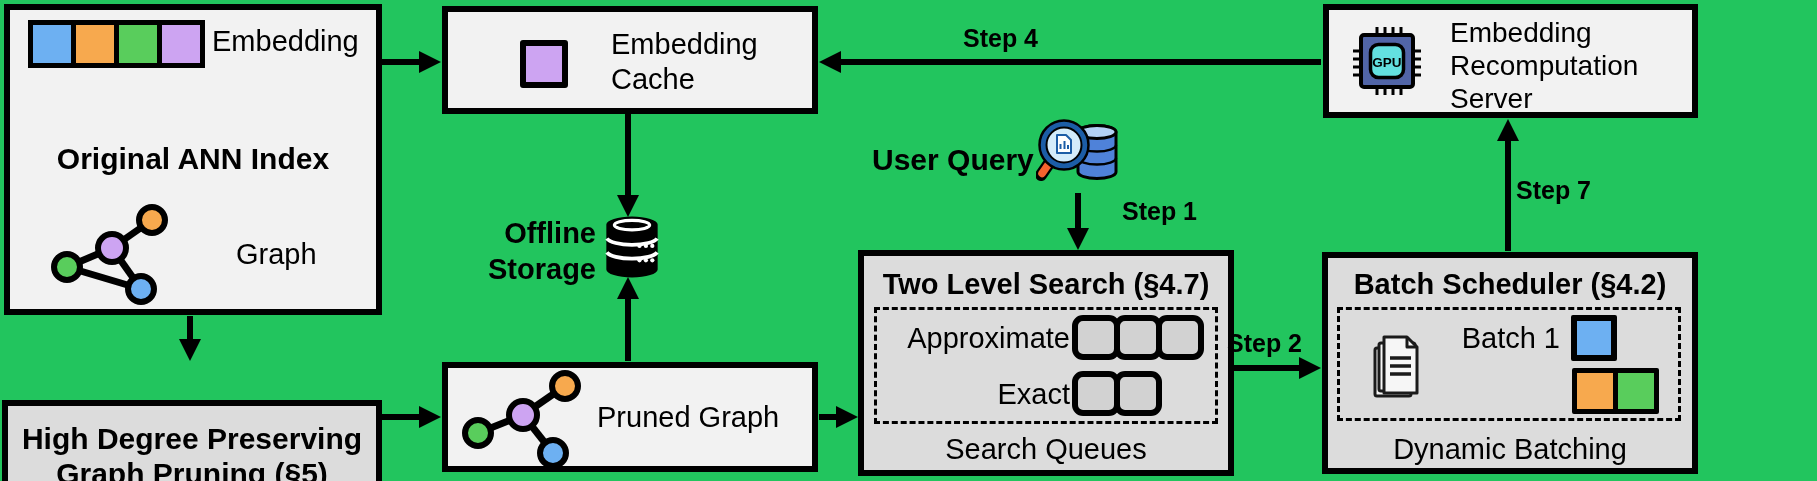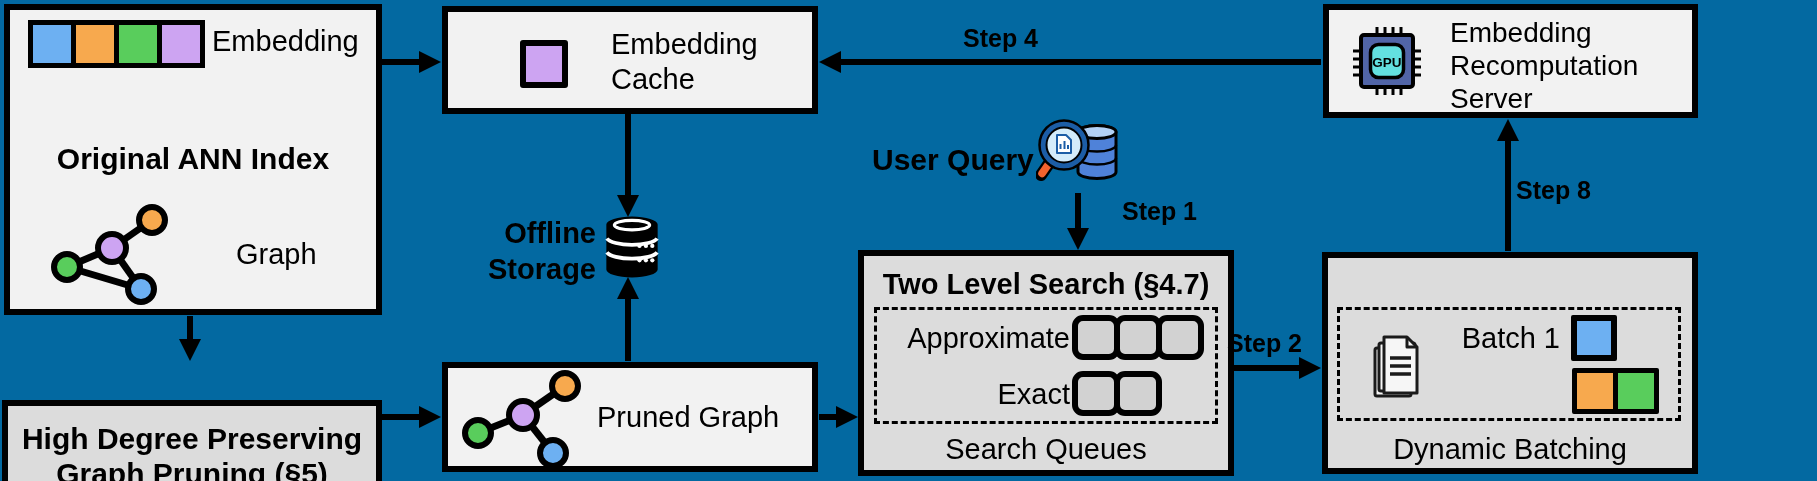--- a/index.html
+++ b/index.html
@@ -1,17 +1,17 @@
 <!DOCTYPE html>
 <html><head>
 <meta charset="utf-8">
 <style>
   html,body{margin:0;padding:0;background:#fff;}
   .canvas{
-    position:relative;width:1817px;height:481px;background:#0369a1;overflow:hidden;
+    position:relative;width:1817px;height:481px;background:#22c55e;overflow:hidden;
     font-family:"Liberation Sans","DejaVu Sans",sans-serif;color:#000;
   }
   .abs{position:absolute;}
   .box{position:absolute;box-sizing:border-box;border:6px solid #000;}
   .light{background:#f2f2f2;}
   .dark{background:#dcdcdc;}
   .dashedbox{position:absolute;box-sizing:border-box;border:3px dashed #000;}
   .lbl{position:absolute;white-space:nowrap;}
   .pre{white-space:pre-line;}
   .b{font-weight:bold;}
@@ -153,20 +153,21 @@
     <div class="qcell"></div>
   </div>
   <div class="lbl f29 rgt" style="left:858px;top:378px;width:212px;">Exact</div>
   <div class="cellrow" style="left:1072px;top:371px;">
     <div class="qcell first"></div>
     <div class="qcell"></div>
   </div>
   <div class="lbl f29 ctr" style="left:858px;top:433px;width:376px;">Search Queues</div>
 
   <div class="box dark" style="left:1322px;top:252px;width:376px;height:222px;"></div>
+  <div class="lbl b f29 ctr" style="left:1322px;top:268px;width:376px;">Batch Scheduler (§4.2)</div>
   <div class="dashedbox" style="left:1337px;top:307px;width:344px;height:114px;"></div>
   <svg class="abs" style="left:1368px;top:330px;" width="62" height="72" viewBox="0 0 62 72">
     <g fill="#f6f6f6" stroke="#1a1a1a" stroke-width="3" stroke-linejoin="round">
       <rect x="7" y="18" width="36" height="48" rx="2"></rect>
       <rect x="11" y="13" width="36" height="48" rx="2"></rect>
       <path d="M16,7 h23 l10,10 v46 h-33 z"></path>
       <path d="M39,7 v10 h10" fill="none"></path>
     </g>
     <path d="M22,28 h21 M22,36 h21 M22,44 h21" fill="none" stroke="#1a1a1a" stroke-width="3.5"></path>
   </svg>
@@ -189,16 +190,16 @@
     <rect x="11" y="11" width="52" height="52" rx="3" stroke="#000" stroke-width="4" style="fill: rgb(81, 101, 167);"></rect>
     <rect x="20.5" y="20.5" width="33" height="33" rx="8" stroke="#000" stroke-width="3.5" style="fill: rgb(99, 224, 224);"></rect>
     <text x="37" y="42.5" text-anchor="middle" font-size="13.5" font-weight="bold" fill="#000">GPU</text>
   </svg>
   <div class="lbl pre f28" style="left:1450px;top:16px;line-height:33px;">Embedding
 Recomputation
 Server</div>
 
   <div class="lbl step" style="left:1122px;top:197px;">Step 1</div>
   <div class="lbl step" style="left:1227px;top:329px;">Step 2</div>
-  <div class="lbl step" style="left:1516px;top:176px;">Step 8</div>
+  <div class="lbl step" style="left:1516px;top:176px;">Step 7</div>
   <div class="lbl step" style="left:963px;top:24px;">Step 4</div>
 
 </div>
 
 </body></html>

